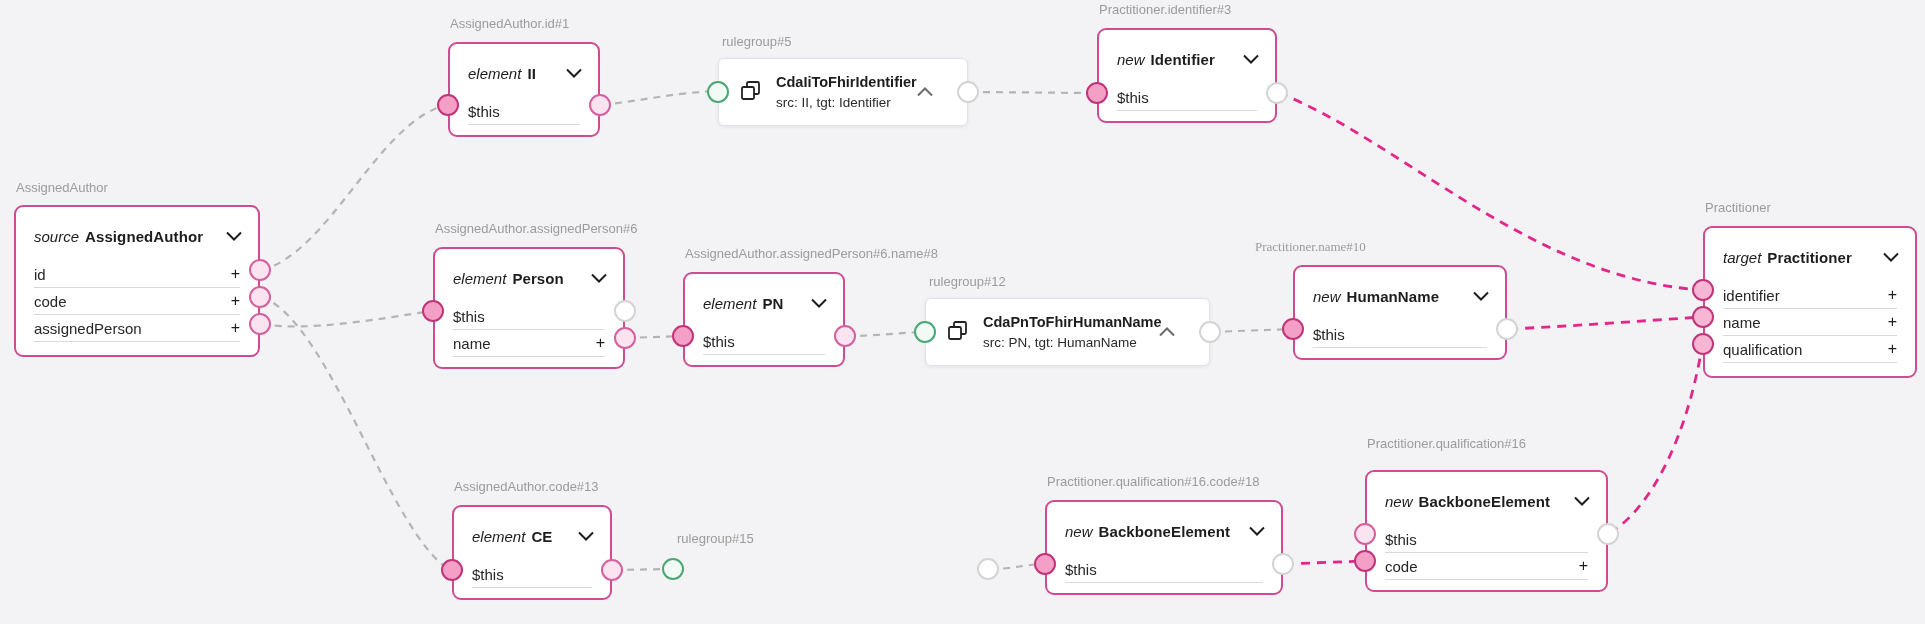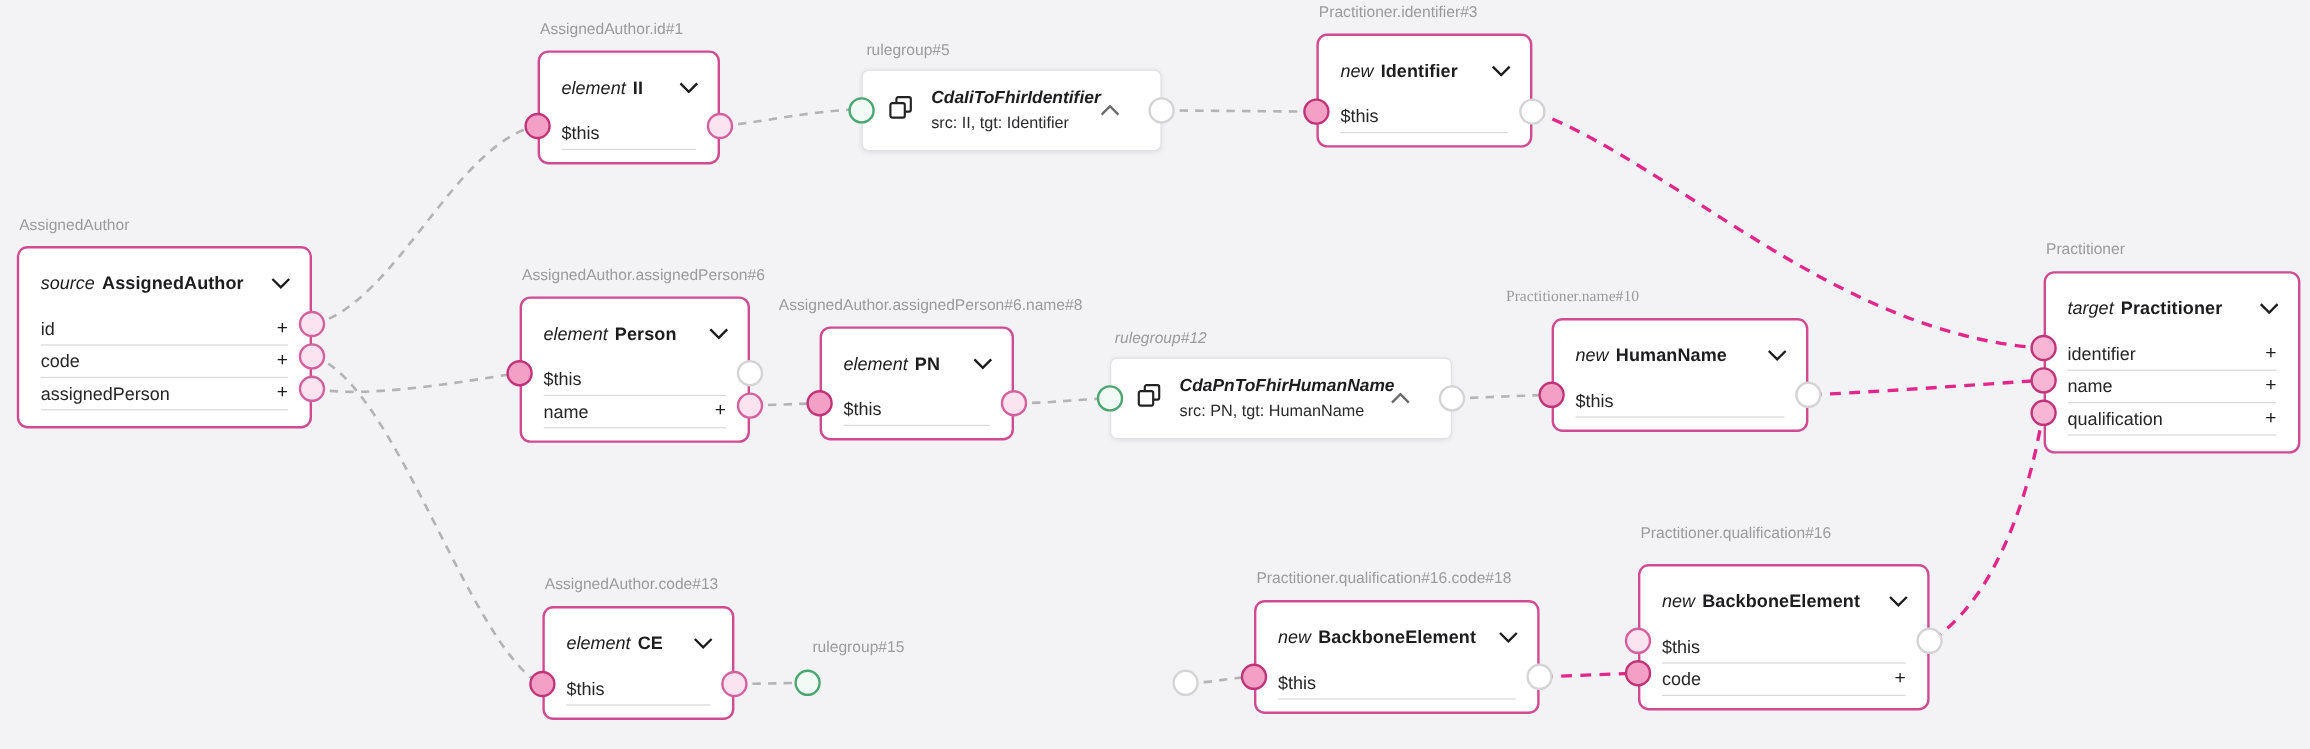--- a/index.html
+++ b/index.html
@@ -14,21 +14,21 @@
   .nlabel{position:absolute;font-size:13px;color:#9b9b9b;white-space:nowrap;z-index:1;}
 
   .hdr{height:50px;display:flex;align-items:center;gap:6px;padding:4px 16px 0 18px;font-size:15px;color:#1d1d1f;white-space:nowrap;}
   .kw{font-style:italic;}
   .nm{font-weight:bold;letter-spacing:.1px;}
   .chev{margin-left:auto;flex:0 0 auto;display:flex;}
   .row{display:flex;align-items:center;justify-content:space-between;height:27px;margin:0 18px;
        border-bottom:1px solid #d9d9d9;font-size:15px;color:#262628;white-space:nowrap;box-sizing:border-box;}
   .plus{font-size:16px;color:#1d1d1f;}
 
-  .rtitle{font-size:14.5px;font-weight:bold;color:#1d1d1f;line-height:21px;white-space:nowrap;font-style:italic;}
+  .rtitle{font-size:14.5px;font-weight:bold;color:#1d1d1f;line-height:21px;white-space:nowrap;}
   .rsub{font-size:13.5px;color:#2a2a2c;line-height:19px;white-space:nowrap;}
   .rchev{position:absolute;right:34px;top:50%;transform:translateY(-50%);display:flex;}
 
   .port{position:absolute;width:18px;height:18px;border-radius:50%;z-index:2;box-sizing:content-box;border:2.5px solid #c03579;}
   .p-fill{background:#f49fc6;}
   .p-med{background:#f7b6d4;}
   .p-light{background:#fbe3ef;border-color:#d4609d;}
   .p-white{background:#ffffff;border-color:#d4d4d4;}
   .p-green{background:#f1faf4;border-color:#4aa772;}
 </style>
@@ -153,39 +153,39 @@
       </div>
     <div class="row">
         <span>name</span>
         <span class="plus">+</span>
       </div>
   </div>
   <div class="port p-fill" style="left:421.5px;top:299.5px;"></div>
   <div class="port p-white" style="left:613.5px;top:299.5px;"></div>
   <div class="port p-light" style="left:613.5px;top:326.5px;"></div>
 
-  <div class="nlabel" style="left:649px;top:246px;">AssignedAuthor.assignedPerson#6.name#8</div>
+  <div class="nlabel" style="left:685px;top:246px;">AssignedAuthor.assignedPerson#6.name#8</div>
   <div class="node" style="left:683px;top:272px;width:162px;height:95px;">
     <div class="hdr">
       <span class="kw">element</span>
       <span class="nm">PN</span>
       <span class="chev">
           <svg width="16" height="10" viewBox="0 0 16 10">
             <polyline points="1,1.5 8,8.5 15,1.5" fill="none" stroke="#1d1d1f" stroke-width="2"></polyline>
           </svg>
         </span>
     </div>
     <div class="row">
         <span>$this</span>
       </div>
   </div>
   <div class="port p-fill" style="left:671.5px;top:324.5px;"></div>
   <div class="port p-light" style="left:833.5px;top:324.5px;"></div>
 
-  <div class="nlabel" style="left:929px;top:274px;font-style:italic;">rulegroup#12</div>
+  <div class="nlabel" style="left:929px;top:274px;">rulegroup#12</div>
   <div class="rule" style="left:925px;top:298px;width:285px;height:68px;">
     <span><svg width="23" height="23" viewBox="0 0 23 23">
           <rect x="8" y="3" width="12" height="12" rx="1.5" fill="none" stroke="#222" stroke-width="1.8"></rect>
           <rect x="3" y="8" width="12" height="12" rx="1.5" fill="#fff" stroke="#222" stroke-width="1.8"></rect>
         </svg></span>
     <span>
       <div class="rtitle">CdaPnToFhirHumanName</div>
       <div class="rsub">src: PN, tgt: HumanName</div>
     </span>
     <span class="rchev">

